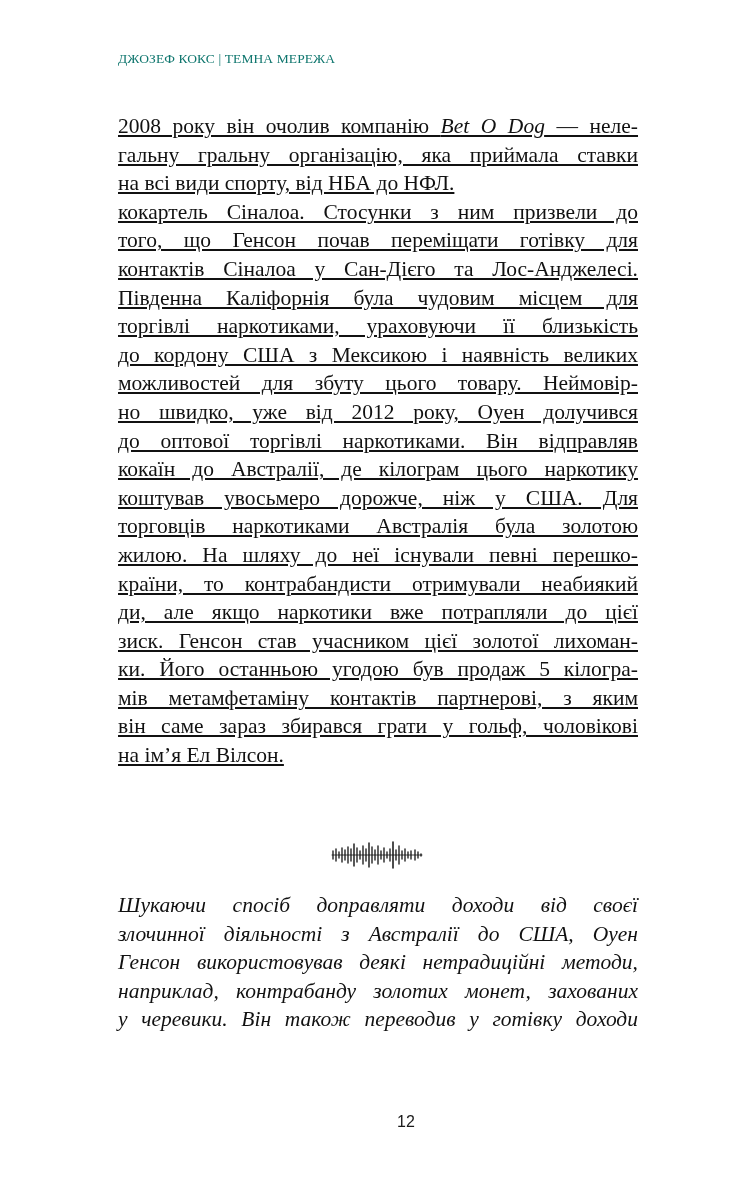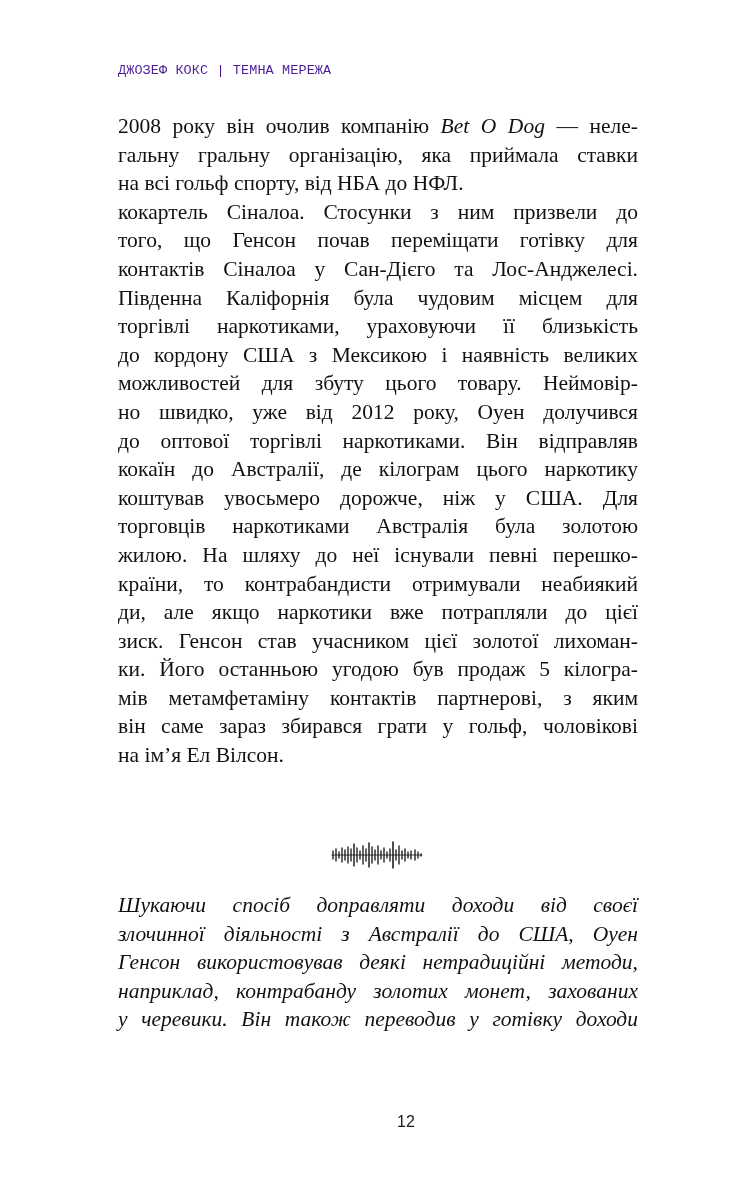--- a/index.html
+++ b/index.html
@@ -1,49 +1,49 @@
 <!DOCTYPE html>
 <html><head>
 <meta charset="utf-8">
 <style>
   html, body { margin: 0; padding: 0; background: #ffffff; }
   body { width: 756px; height: 1181px; position: relative; overflow: hidden; }
   .running-head {
-    position: absolute; left: 118px; top: 63px;
-    font-family: Liberation Mono, monospace;
-    font-size: 13.5px; color: #4c1d95; letter-spacing: 0.1px;
+    position: absolute; left: 118px; top: 51px;
+    font-family: Liberation Serif, serif;
+    font-size: 13.5px; color: #0f766e; letter-spacing: 0.1px;
   }
   .body-text {
     position: absolute; left: 118px; width: 520px;
     font-family: "Liberation Serif", serif;
     font-size: 21.5px; line-height: 28.6px; color: #111111;
   }
   .body-text p { margin: 0; text-align: justify; text-align-last: left; }
   .line { display: block; text-align: justify; text-align-last: justify; white-space: nowrap; }
   .line.last { text-align-last: left; }
   .indent { text-indent: 30px; }
-  #block1 { top: 112px; }
+  #block1 { top: 112px; text-decoration: underline; }
   #block2 { top: 891px; font-style: italic; }
   .separator { position: absolute; left: 331px; top: 838px; width: 94px; height: 34px; }
   .page-number {
     position: absolute; left: 0; width: 756px; top: 1113px; text-align: center;
     font-family: "Liberation Sans", sans-serif; font-size: 16px; color: #1a1a1a; padding-left: 28px;
   }
   em { font-style: italic; }
 </style>
 </head>
 <body>
 
 <div class="running-head">ДЖОЗЕФ КОКС | ТЕМНА МЕРЕЖА</div>
 
 <div class="body-text" id="block1">
   <p>
     <span class="line"><span>2008 року він очолив компанію </span><em>Bet O Dog</em><span> — неле-</span></span>
     <span class="line">гальну гральну організацію, яка приймала ставки</span>
-    <span class="line last">на всі гольф спорту, від НБА до НФЛ.</span>
+    <span class="line last">на всі види спорту, від НБА до НФЛ.</span>
   </p>
   <p>
     <span class="line">кокартель Сіналоа. Стосунки з ним призвели до</span>
     <span class="line">того, що Генсон почав переміщати готівку для</span>
     <span class="line">контактів Сіналоа у Сан-Дієго та Лос-Анджелесі.</span>
     <span class="line">Південна Каліфорнія була чудовим місцем для</span>
     <span class="line">торгівлі наркотиками, ураховуючи її близькість</span>
     <span class="line">до кордону США з Мексикою і наявність великих</span>
     <span class="line">можливостей для збуту цього товару. Неймовір-</span>
     <span class="line">но швидко, уже від 2012 року, Оуен долучився</span>

